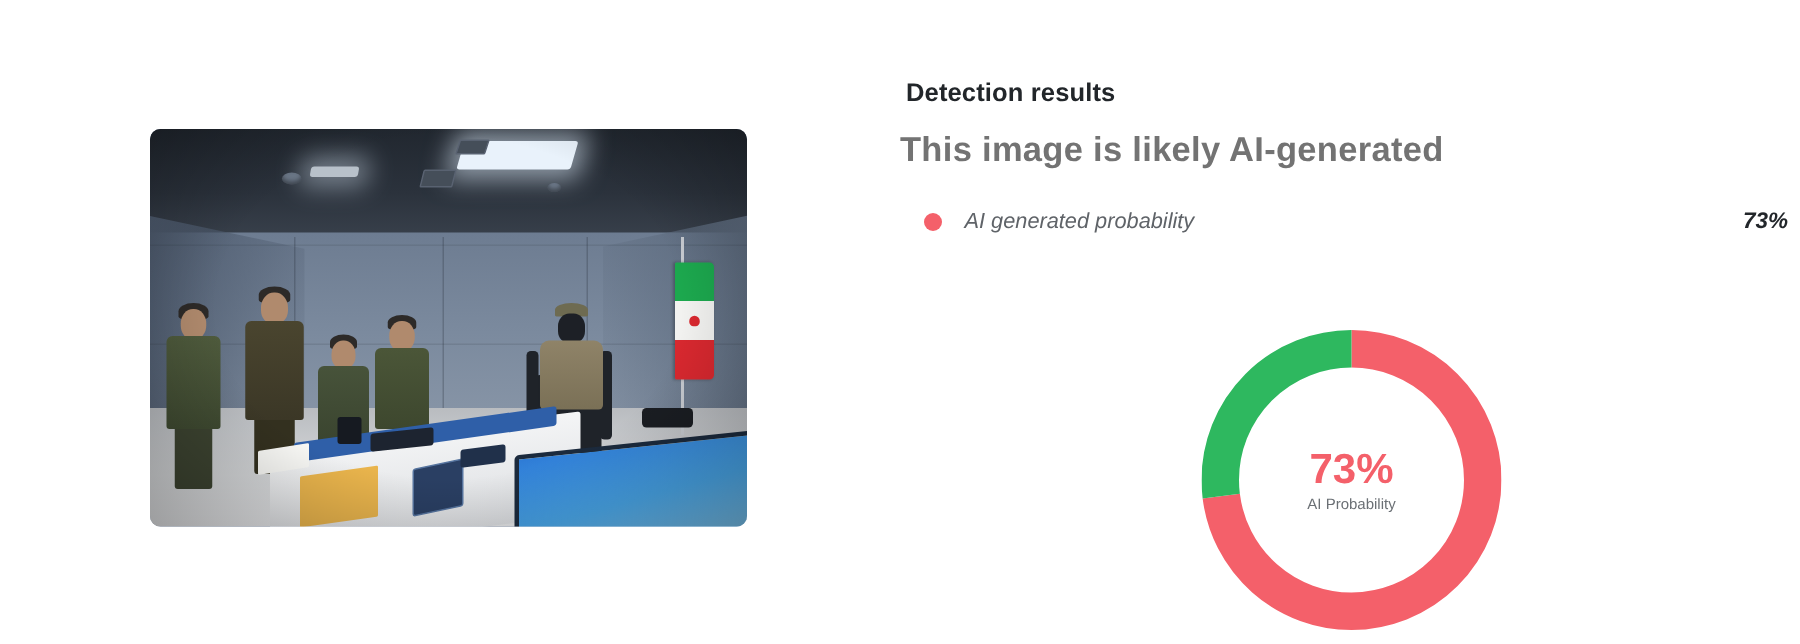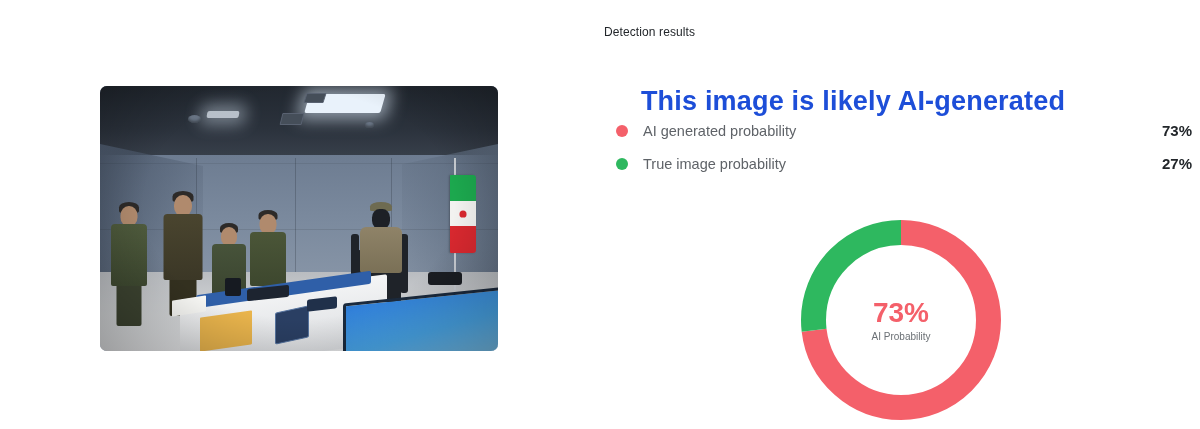--- a/index.html
+++ b/index.html
@@ -232,46 +232,47 @@
   #right-panel {
     position: absolute;
     left: 600px;
     top: 0;
     width: 600px;
     height: 429px;
   }
   #detection-results-heading {
     position: absolute;
     left: 4px;
-    top: 25px;
-    font-size: 12px;
-    font-weight: normal;
+    top: 52px;
+    font-size: 17px;
+    font-weight: bold;
     letter-spacing: 0.1px;
     color: #22262a;
     white-space: nowrap;
   }
   #verdict-text {
     position: absolute;
     left: 0;
     right: 94px;
     top: 86px;
-    text-align: center;
-    font-size: 27px;
+    text-align: left;
+    font-size: 23px;
     font-weight: bold;
-    color: #1d4ed8;
+    color: #737373;
     letter-spacing: 0.2px;
     white-space: nowrap;
   }
 
   
   #legend {
     position: absolute;
     left: 8px;
     right: 8px;
-    top: 114px;
+    top: 131px;
+    font-style: italic;
   }
   .legend-row {
     position: relative;
     height: 33px;
     display: flex;
     align-items: center;
   }
   .legend-dot {
     width: 12px;
     height: 12px;
@@ -419,25 +420,20 @@
   <div id="verdict-text">This image is likely AI-generated</div>
 
   <div id="legend">
 
     <div class="legend-row">
       <span class="legend-dot" style="background:#f4606a;"></span>
       <span class="legend-label">AI generated probability</span>
       <span class="legend-value">73%</span>
     </div>
 
-    <div class="legend-row">
-      <span class="legend-dot" style="background:#2eb85f;"></span>
-      <span class="legend-label">True image probability</span>
-      <span class="legend-value">27%</span>
-    </div>
   </div>
 
   <div id="donut-wrap">
     <svg id="donut-svg" viewBox="0 0 200 200">
       <g transform="rotate(-90 100 100)">
 
         <circle cx="100" cy="100" r="87.5" fill="none" stroke="#f4606a" stroke-width="25" stroke-dasharray="401.34 148.44" stroke-dashoffset="0.00"></circle>
 
         <circle cx="100" cy="100" r="87.5" fill="none" stroke="#2eb85f" stroke-width="25" stroke-dasharray="148.44 401.34" stroke-dashoffset="-401.34"></circle>
       </g>

